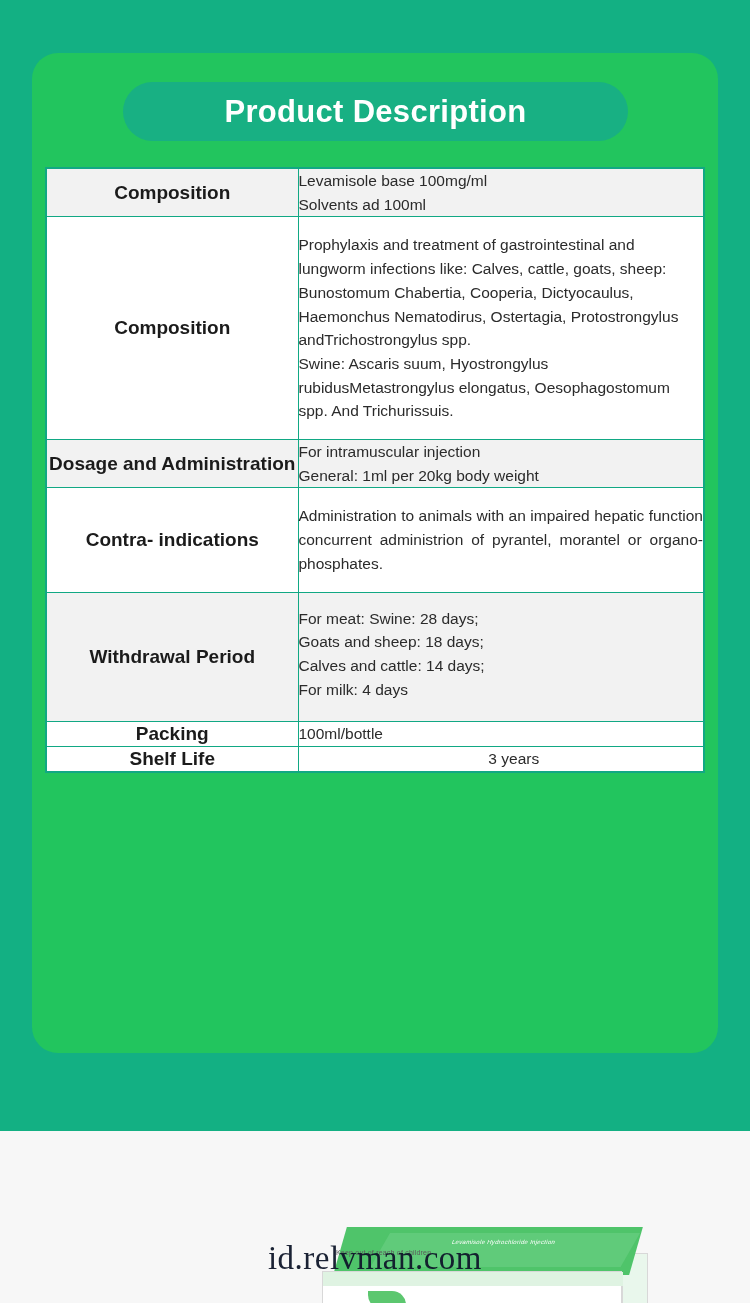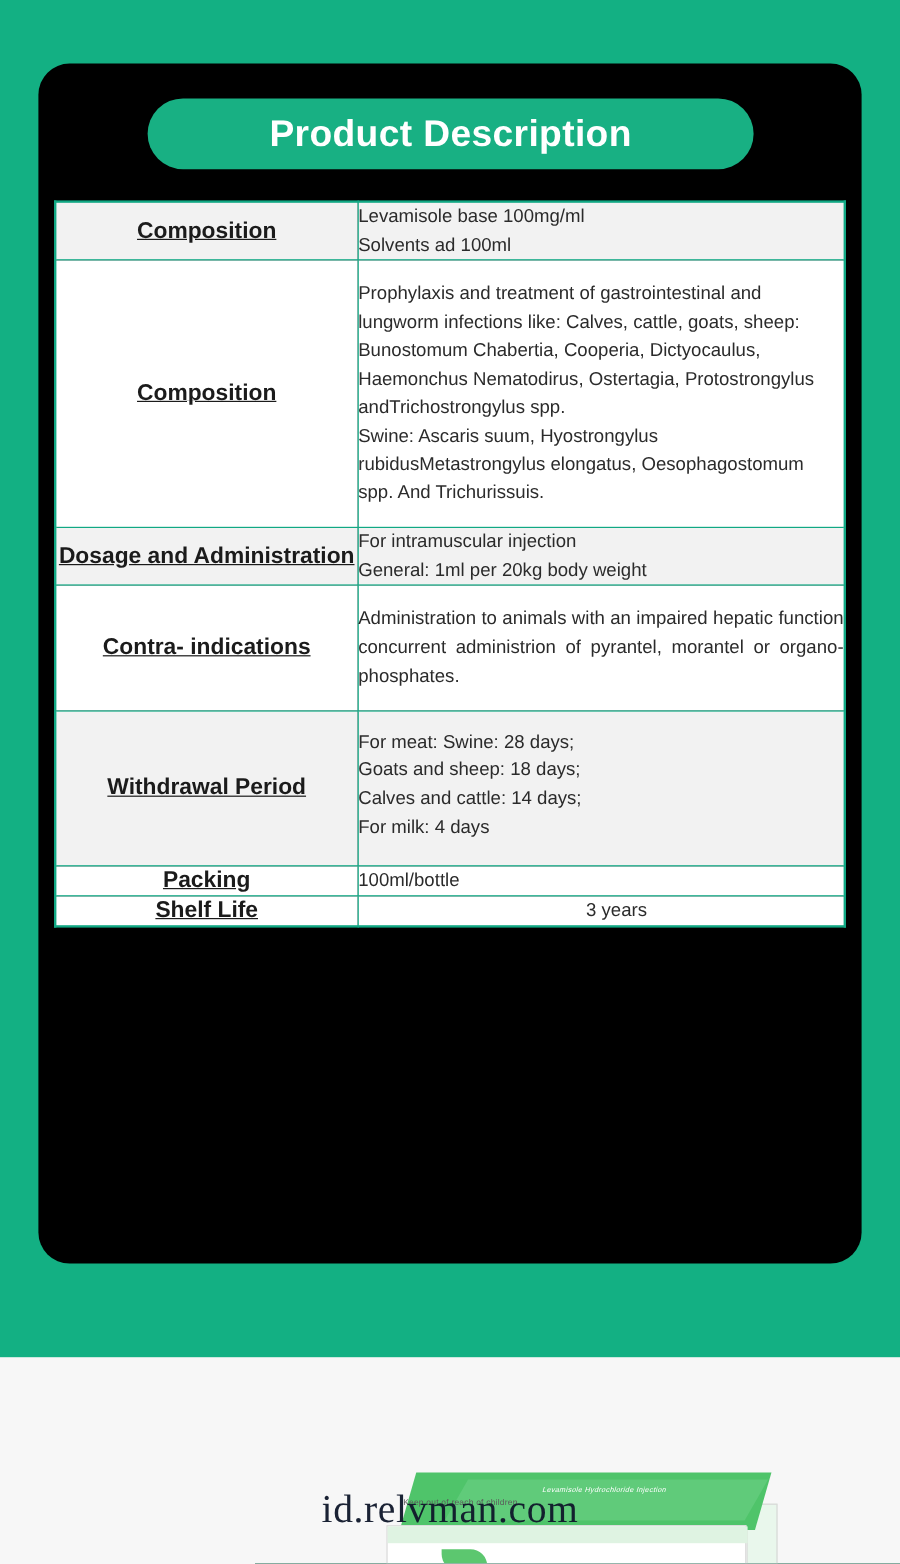--- a/index.html
+++ b/index.html
@@ -28,21 +28,21 @@
     width: 750px;
     height: 1131px;
     background: #13b083;
   }
   .card {
     position: absolute;
     left: 32px;
     top: 53px;
     width: 686px;
     height: 1000px;
-    background: #000000;
+    background: #22c55e;
     border-radius: 26px;
   }
   .title-pill {
     position: absolute;
     left: 91px;
     top: 29px;
     width: 505px;
     height: 59px;
     background: #18b083;
     border-radius: 30px;
@@ -71,21 +71,20 @@
     padding: 0;
   }
   .lbl {
     width: 252px;
     text-align: center;
     font-size: 19px;
     font-weight: bold;
     color: #1b1b1b;
     padding: 10px 8px;
     line-height: 1.25;
-    text-decoration: underline;
   }
   .val {
     font-size: 15.5px;
     color: #2b2b2b;
     line-height: 1.53;
     padding: 12px 14px 12px 18px;
   }
   .shade-grey { background: #f2f2f2; }
   .shade-white { background: #ffffff; }
   .val.justify { text-align: justify; text-align-last: left; }

